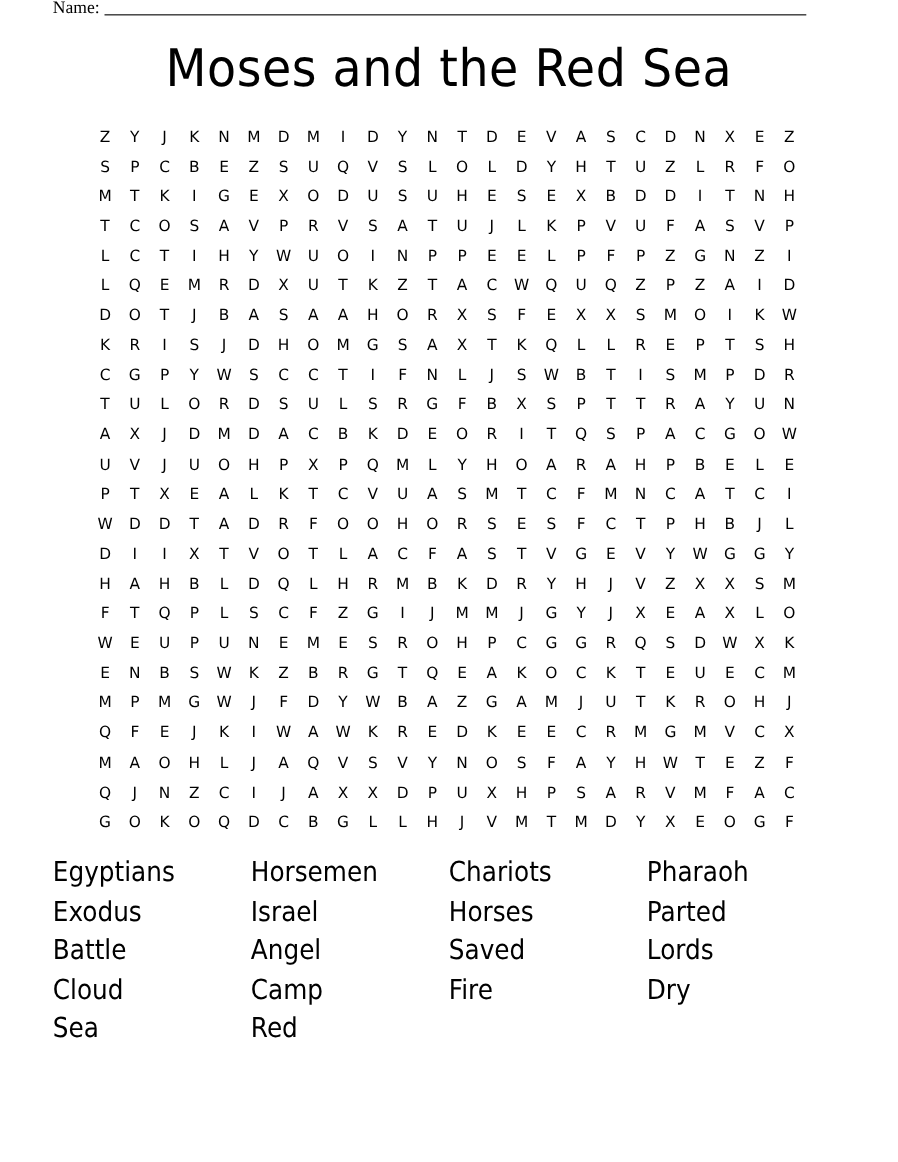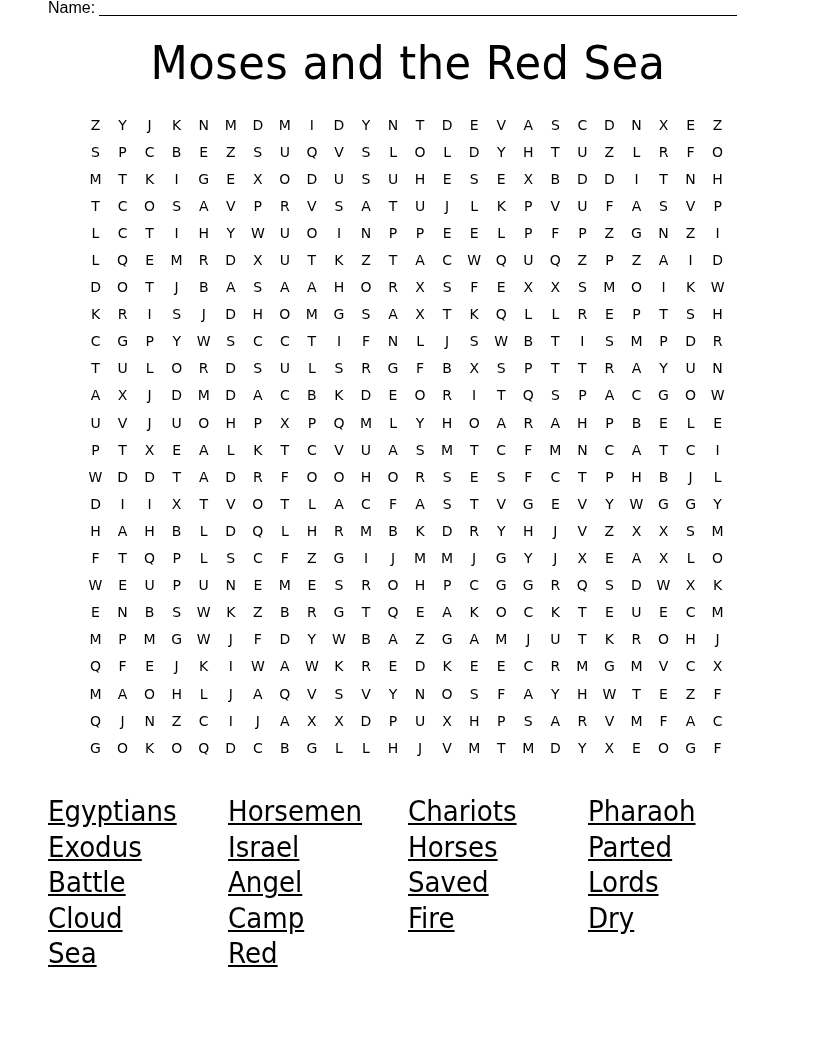--- a/index.html
+++ b/index.html
@@ -1,42 +1,42 @@
 <!DOCTYPE html>
 <html><head>
   <meta charset="utf-8">
   <style>
     html, body { margin: 0; padding: 0; background: #ffffff; }
     body { width: 816px; height: 1056px; position: relative; overflow: hidden; color: #000; }
     .name-line {
       position: absolute; left: 48px; top: -1px;
-      font-family: Liberation Sans, sans-serif; font-size: 16px; line-height: 18px;
-      display: flex; align-items: center;
+      font-family: Liberation Serif, serif; font-size: 16px; line-height: 18px;
+      display: flex; align-items: flex-start;
     }
     .name-line .rule {
       display: inline-block; width: 638px; height: 14px;
       border-bottom: 1px solid #000; margin-left: 4px;
     }
     .title {
       position: absolute; left: 0; width: 816px; top: 34px; text-align: center;
       font-family: "DejaVu Sans", sans-serif; font-size: 47px; line-height: 58px;
       letter-spacing: 0.5px; transform: scaleX(0.92); transform-origin: center;
     }
     .grid {
       position: absolute; left: 82px; top: 111px;
       display: grid; grid-template-columns: repeat(24, 27.05px);
       grid-auto-rows: 27.1px;
       font-family: "DejaVu Sans", sans-serif; font-size: 14px;
     }
     .cell { display: flex; align-items: center; justify-content: center; }
     .words {
-      position: absolute; left: 48px; top: 794px;
+      position: absolute; left: 48px; top: 778px;
       display: grid; grid-template-columns: repeat(4, 180px);
       grid-auto-rows: 35.5px;
-      font-family: "DejaVu Sans", sans-serif; font-size: 29px; text-decoration: underline;
+      font-family: "DejaVu Sans", sans-serif; font-size: 25px;
     }
     .word { transform: scaleX(0.9); transform-origin: left center; white-space: nowrap; }
   </style>
 </head>
 <body>
 
 <div class="name-line">
   <span>Name:</span>
   <span class="rule"></span>
 </div>

